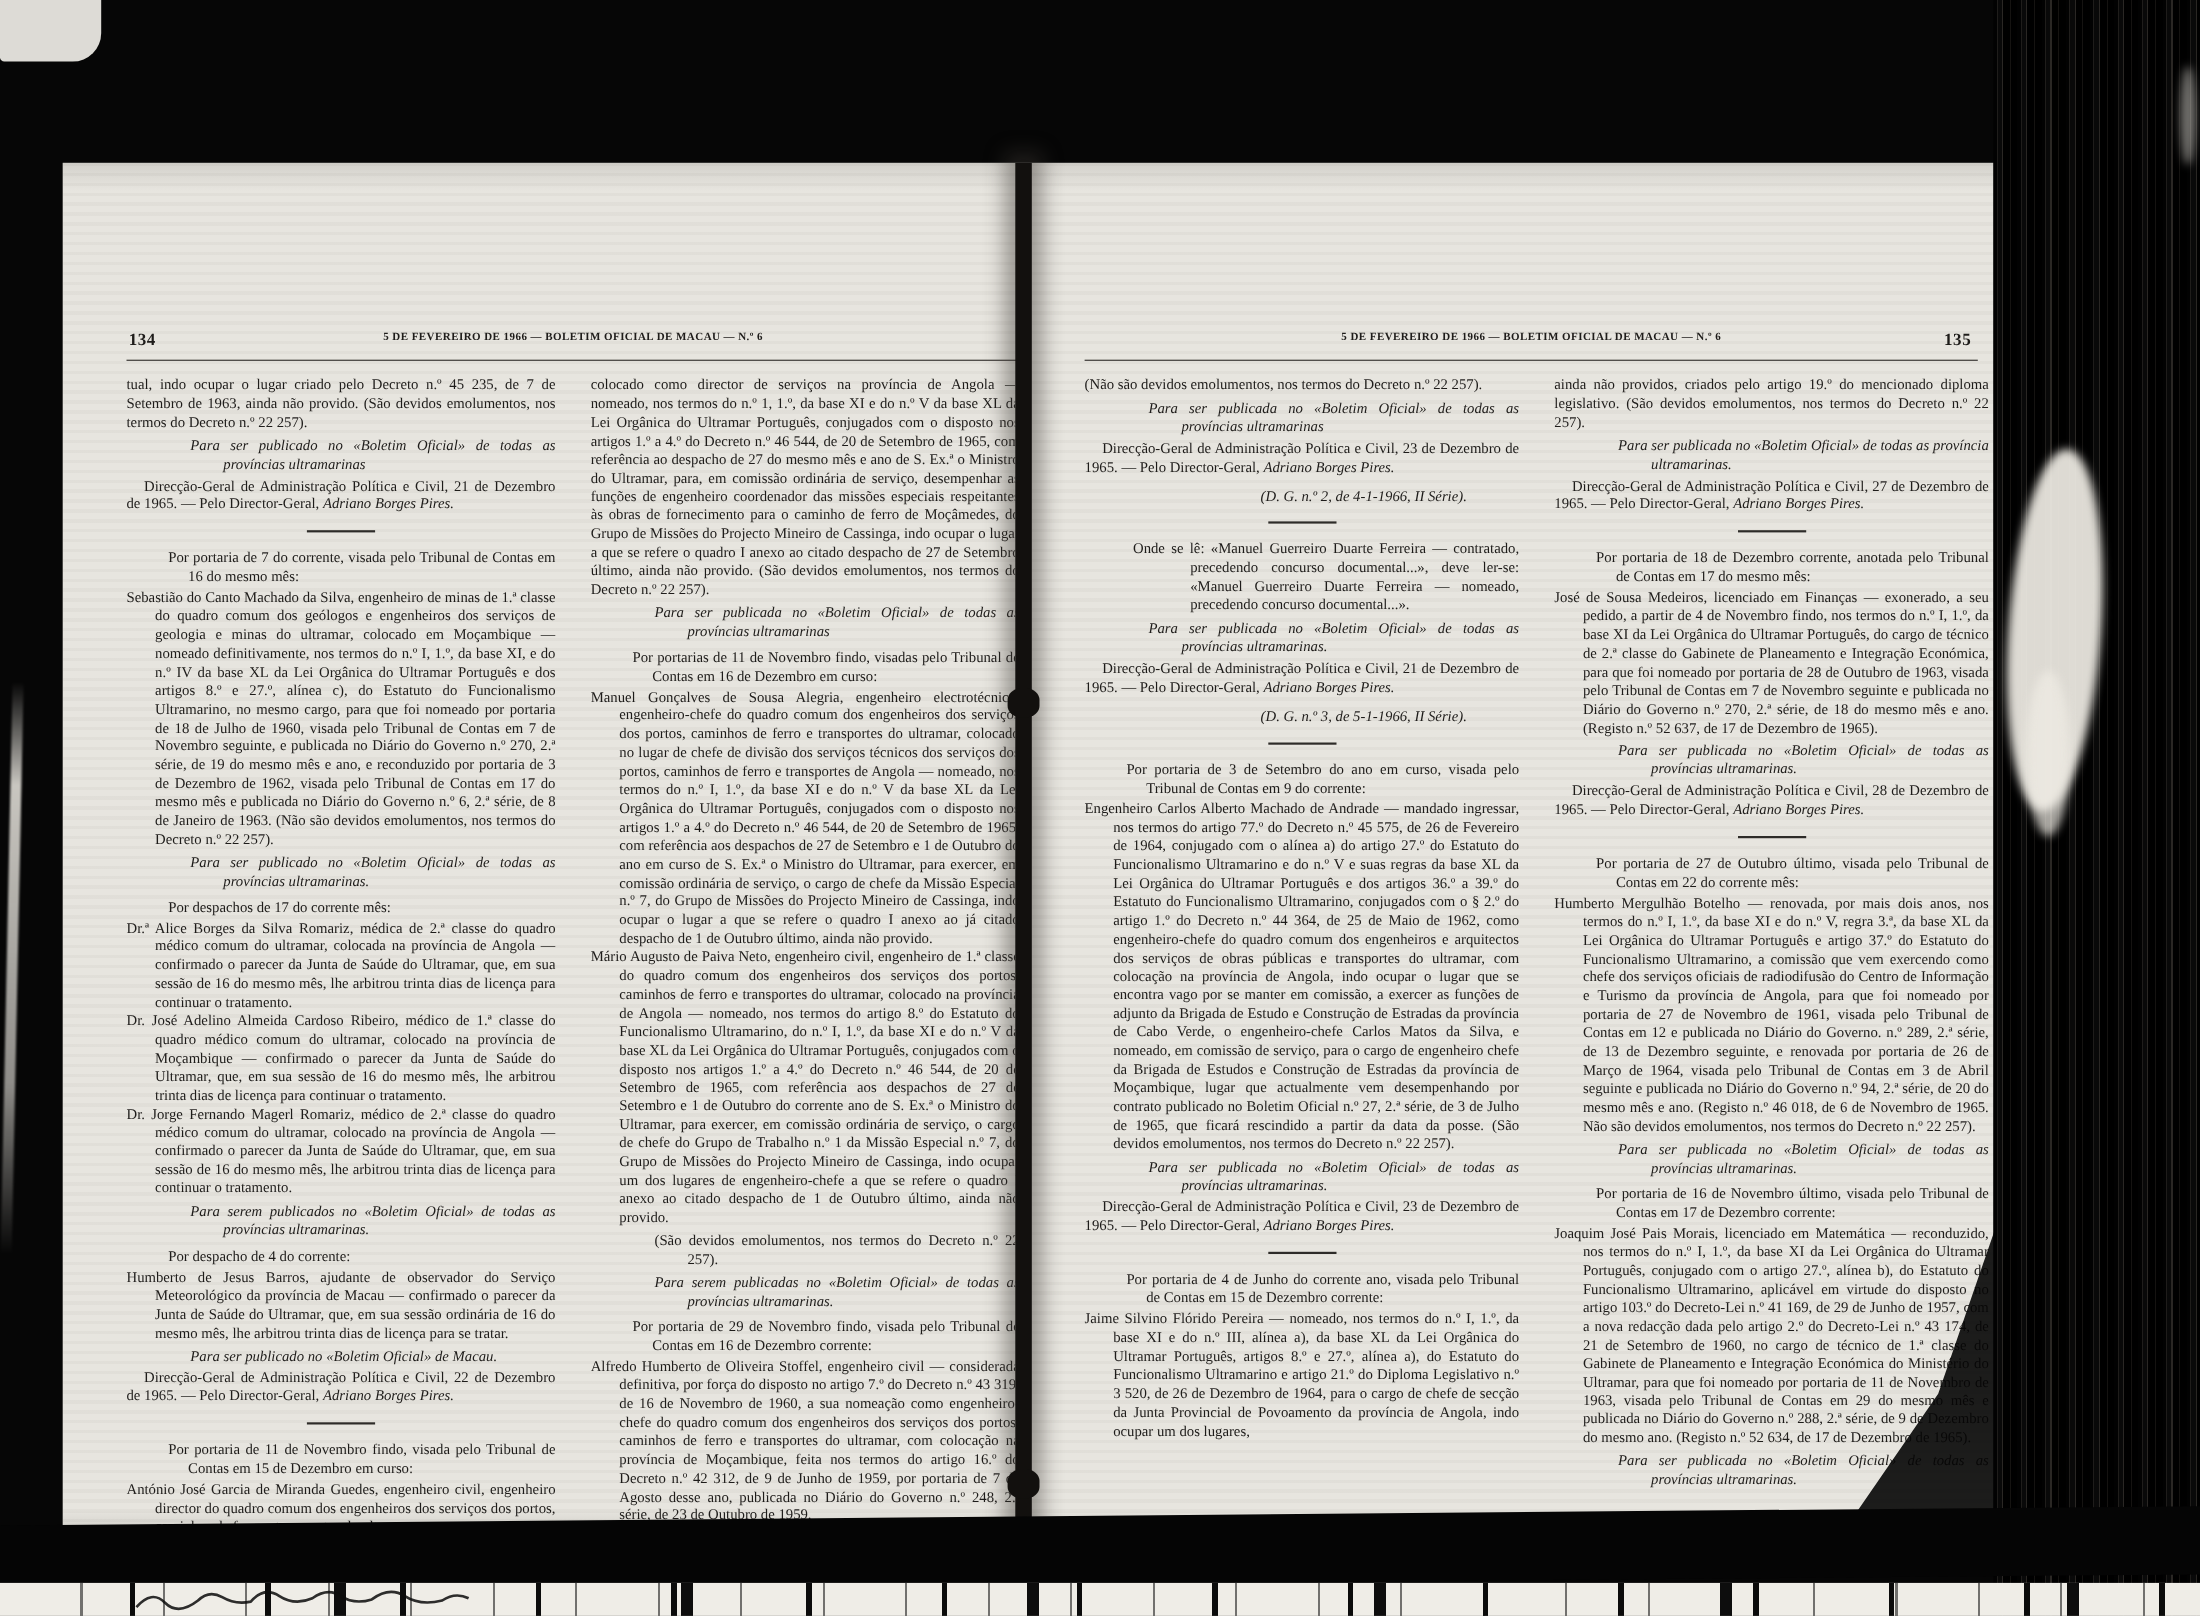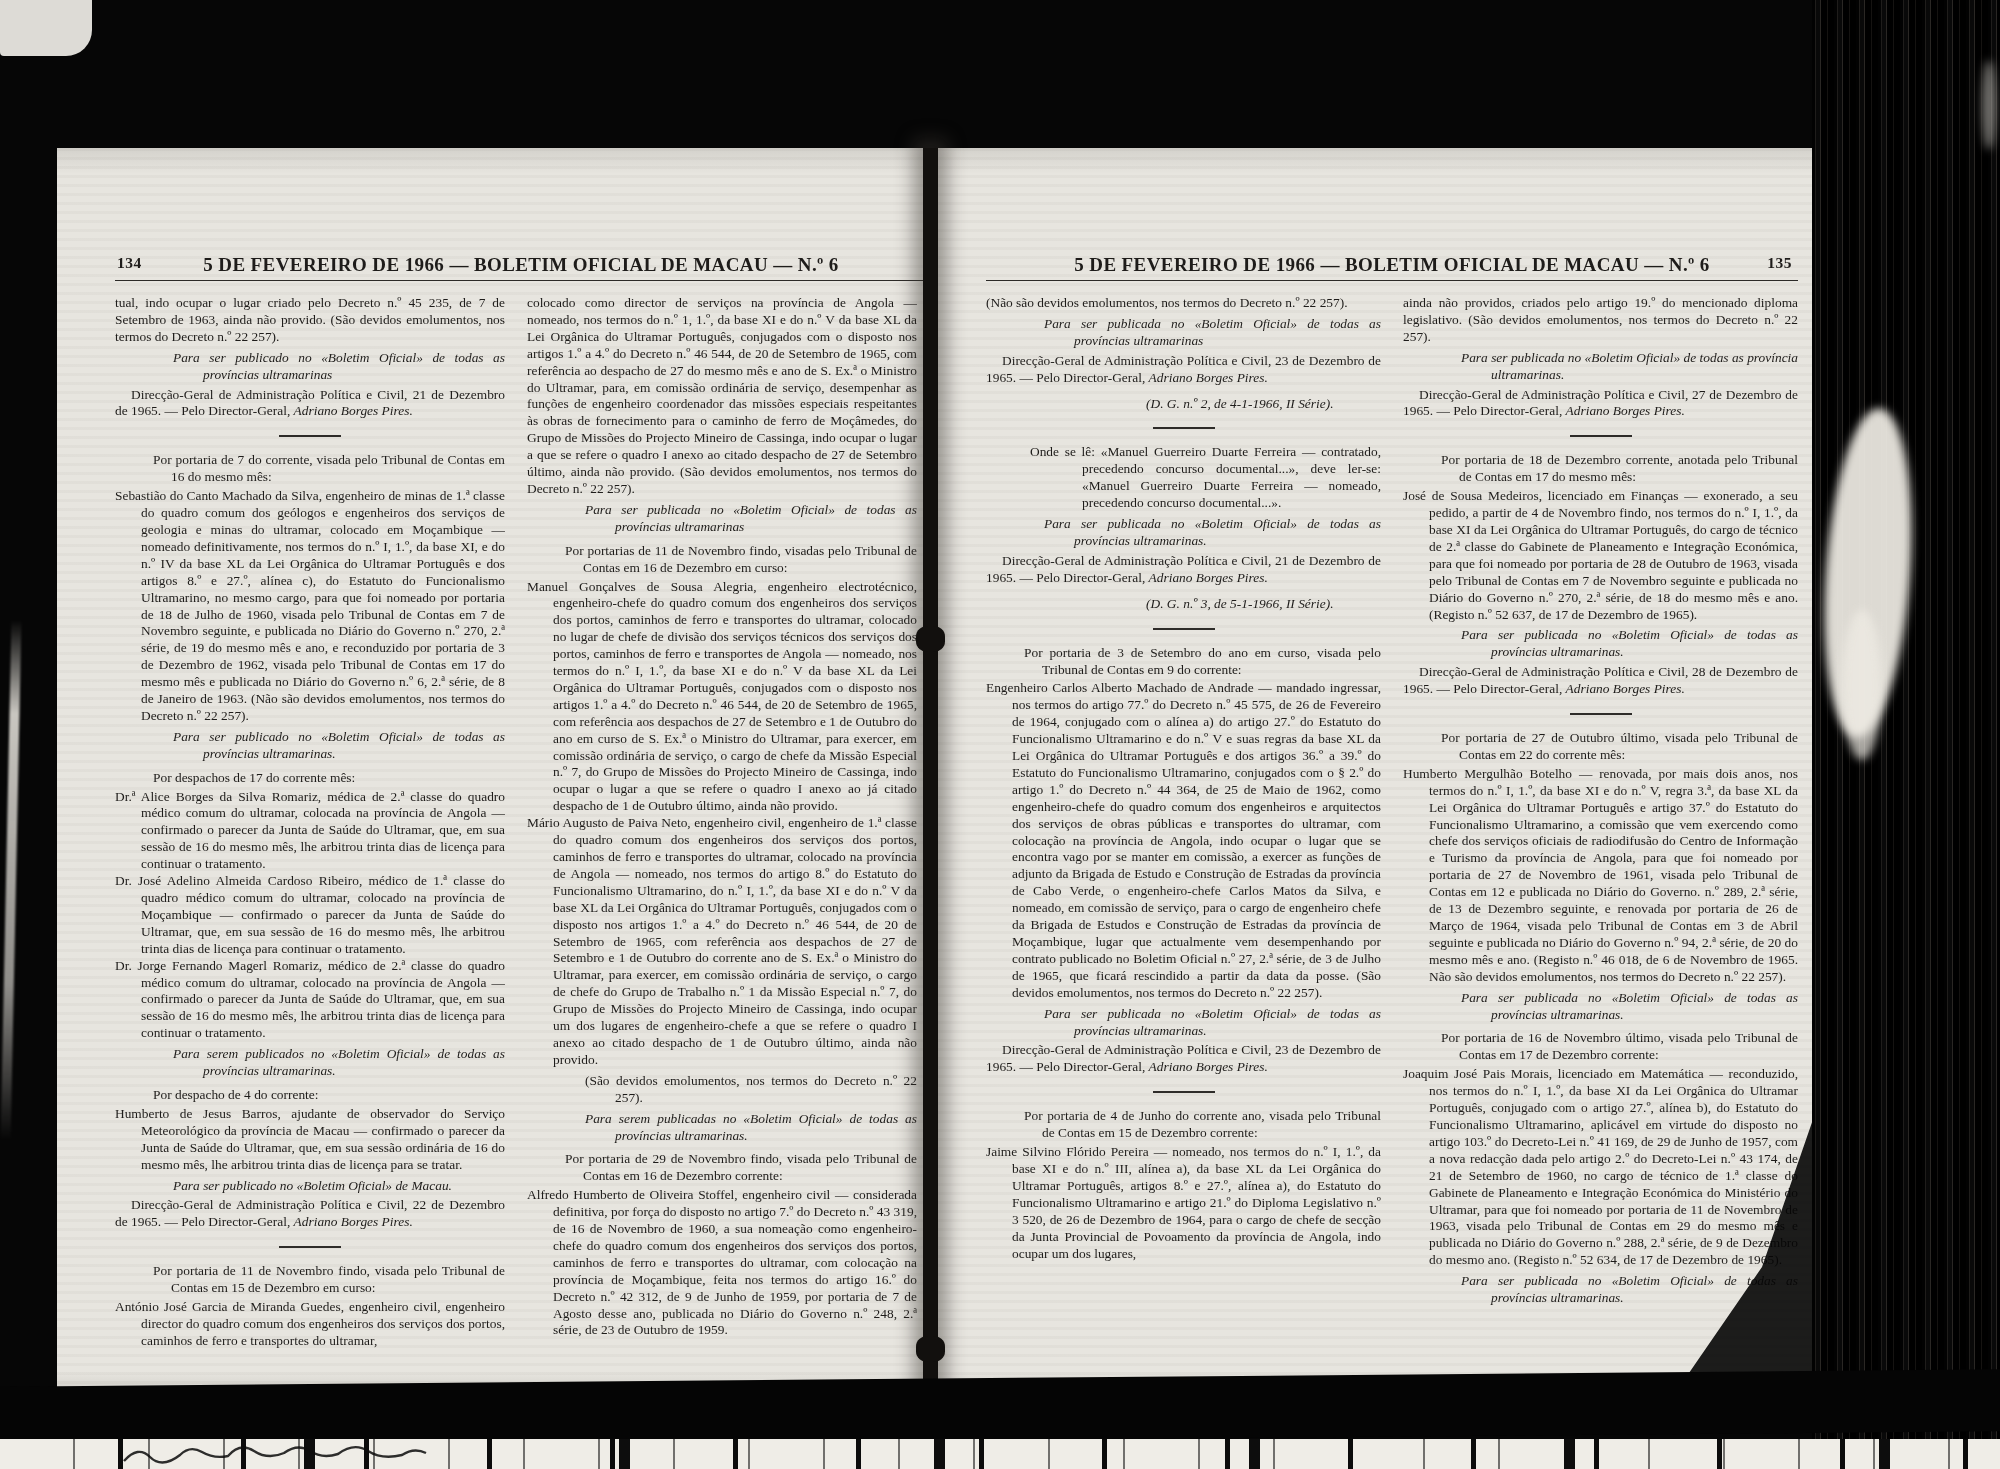--- a/index.html
+++ b/index.html
@@ -40,23 +40,23 @@
   .corner-shadow{position:absolute;right:-6px;bottom:-8px;width:150px;height:300px;background:#050505;
                  clip-path:polygon(100% 0,100% 100%,0 100%,62% 55%);opacity:.9;}
   
   .page{position:absolute;top:0;height:100%;box-sizing:border-box;padding-top:106px;}
   .page-left{left:0;width:866px;padding-left:58px;}
   .page-right{left:881px;width:875px;padding-left:48px;}
   .page-head{position:relative;height:24px;width:812px;}
   .page-right .page-head{width:812px;}
   .pgnum{position:absolute;top:0;font-weight:bold;font-size:15.5px;letter-spacing:.5px;}
   .pgnum.left{left:2px;} .pgnum.right{right:6px;}
-  .head-title{display:block;text-align:center;font-weight:bold;font-size:19px;letter-spacing:.4px;white-space:nowrap;}
+  .head-title{display:block;text-align:center;font-weight:bold;font-size:10px;letter-spacing:.4px;white-space:nowrap;margin-top:47px;}
   .head-rule{width:812px;border-bottom:1.6px solid #2c2a27;margin-top:2px;margin-bottom:14px;}
-  .cols{display:flex;gap:22px;height:1102px;overflow:hidden;}
+  .cols{display:flex;gap:32px;height:1102px;overflow:hidden;}
   .col{width:395px;flex:0 0 auto;text-align:justify;font-size:13.4px;line-height:16.9px;overflow:hidden;}
   .page-left .col{width:390px;}
   .col p{margin:0;}
   .p-cont{text-indent:0;}
   .p-body{padding-left:26px;text-indent:-26px;}
   .p-intro{padding-left:56px;text-indent:-18px;margin-top:7px !important;margin-bottom:2px !important;}
   .p-pub{font-style:italic;padding-left:88px;text-indent:-30px;margin:4px 0 3px !important;}
   .p-note{padding-left:88px;text-indent:-30px;margin:4px 0 3px !important;}
   .p-quote{padding-left:96px;text-indent:-52px;margin:6px 0 4px !important;}
   .p-sig{text-indent:16px;margin:3px 0 !important;}

